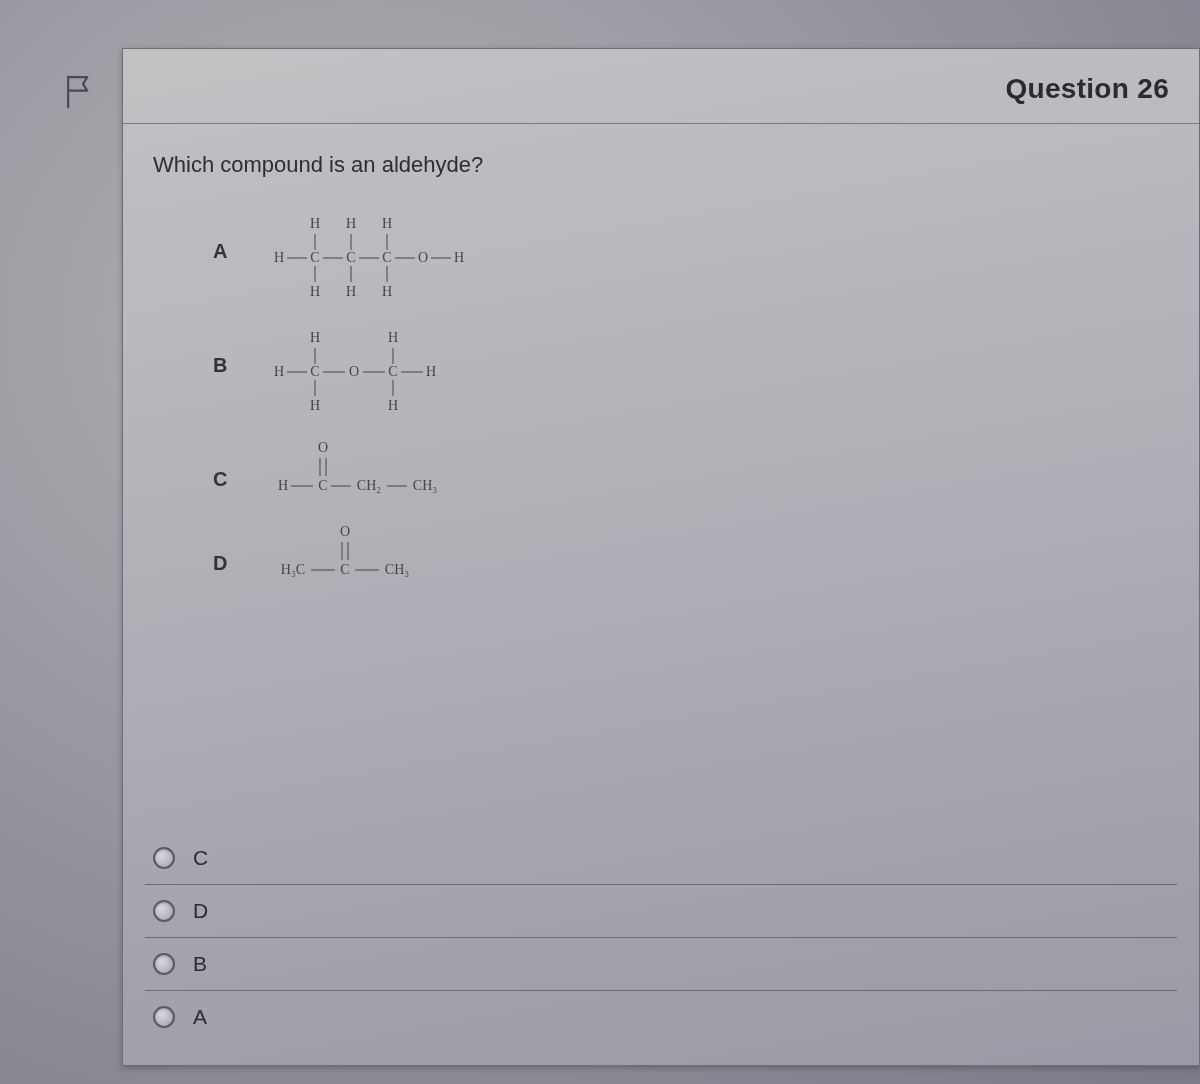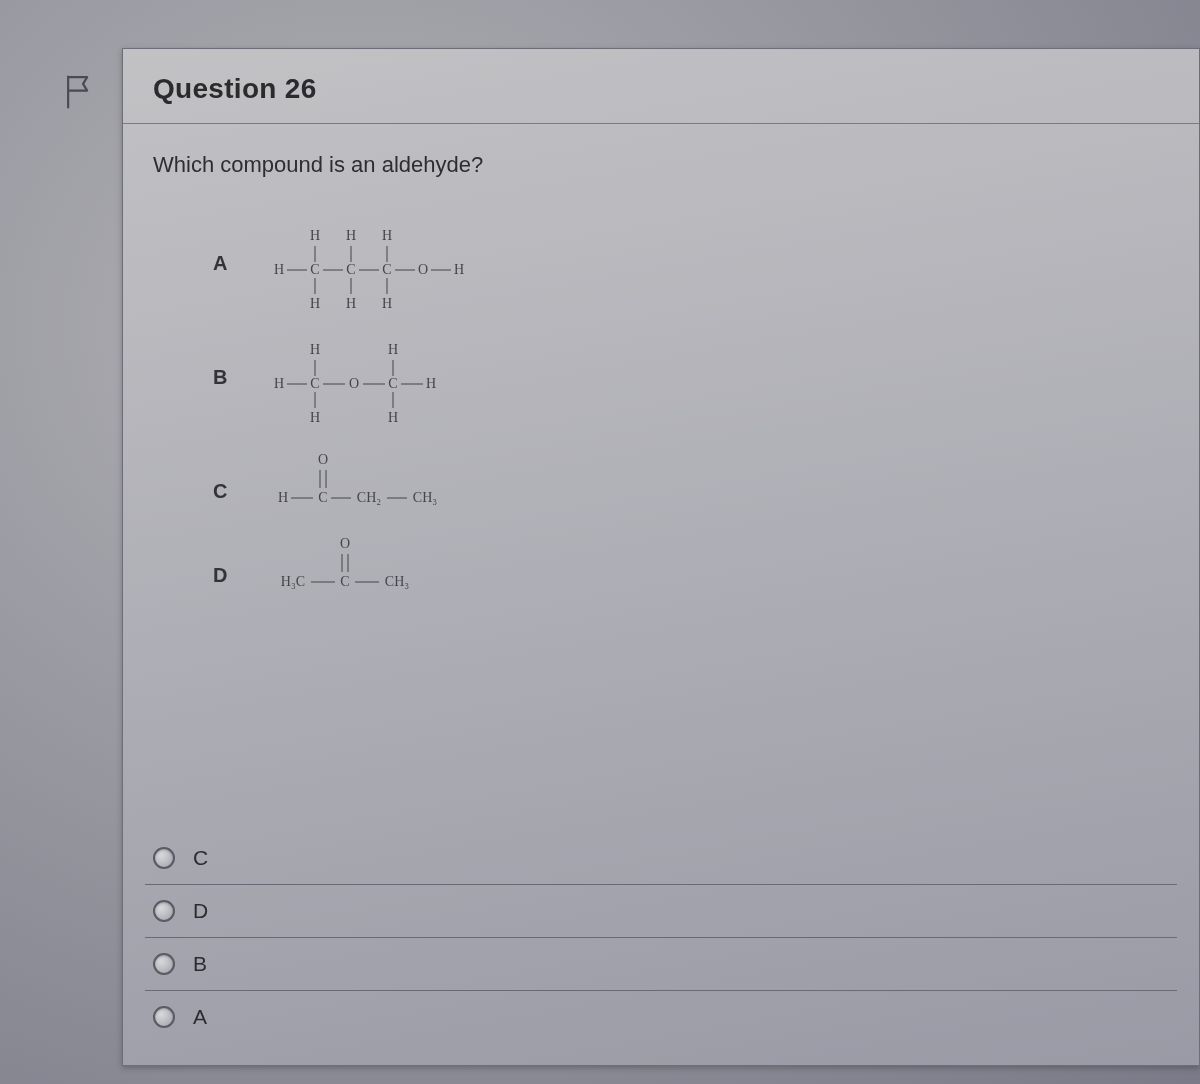--- a/index.html
+++ b/index.html
@@ -31,34 +31,35 @@
     left: 122px;
     right: 0;
     bottom: 18px;
     background: linear-gradient(170deg, #c2c2c5 0%, #9a9aa6 100%);
     border: 1px solid #6e6e78;
     box-shadow: 0 2px 6px rgba(0,0,0,0.25);
   }
   .card-header {
     padding: 24px 30px 18px 30px;
     border-bottom: 1px solid #7a7a84;
+    text-align: right;
   }
   .question-title {
     font-size: 28px;
     font-weight: 600;
     color: #2b2b2e;
     letter-spacing: 0.3px;
   }
   .card-body {
     padding: 28px 30px 12px 30px;
   }
   .question-text {
     font-size: 22px;
     color: #2e2e32;
-    margin-bottom: 44px;
+    margin-bottom: 32px;
   }
   .structures {
     margin-left: 60px;
   }
   .structure-row {
     display: flex;
     align-items: flex-start;
     margin-bottom: 10px;
   }
   .struct-label {

